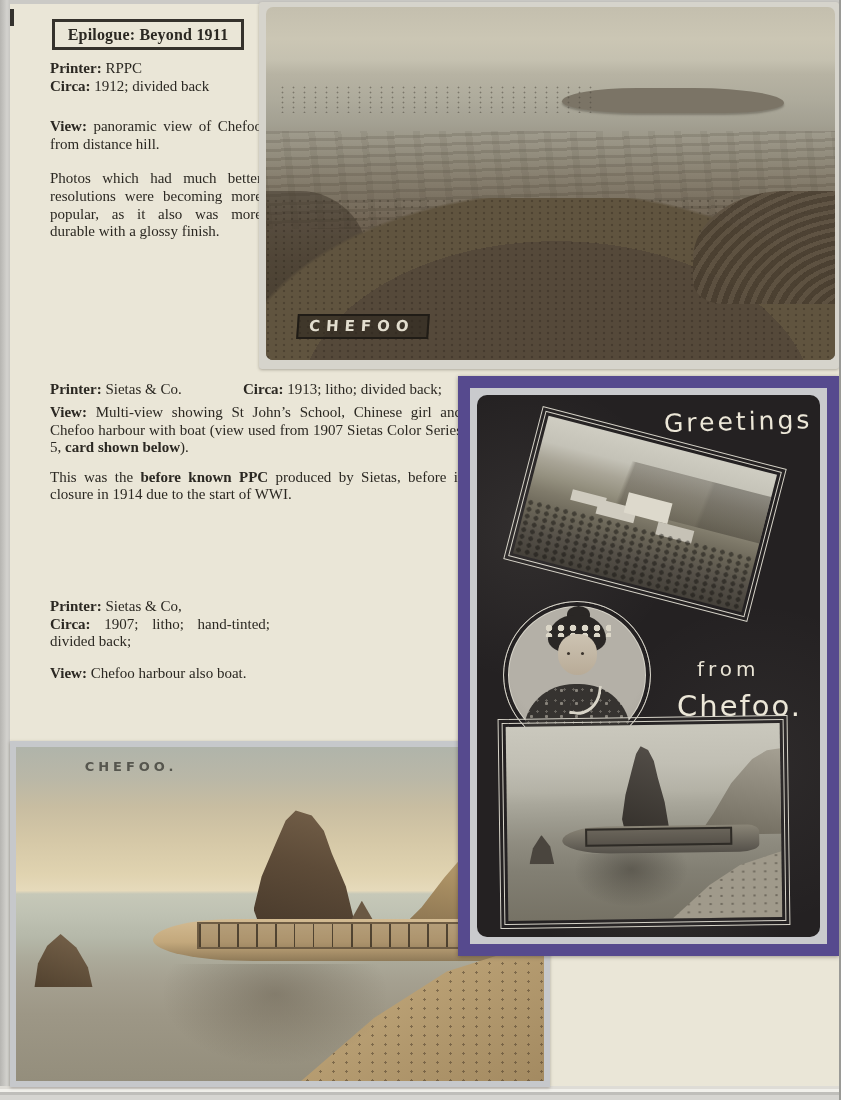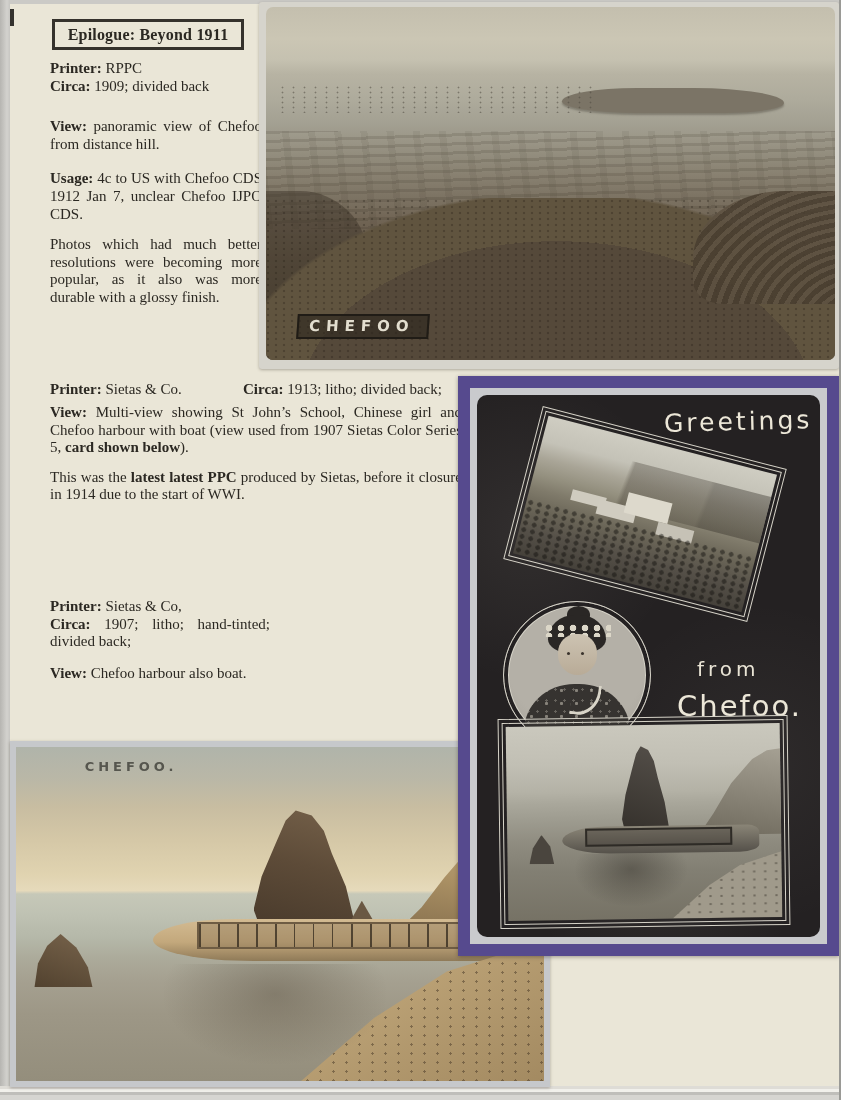--- a/index.html
+++ b/index.html
@@ -179,24 +179,23 @@
   <div class="edge-bottom"></div>
   <div class="corner-mark"></div>
 
   <div class="title-box">
     <span>Epilogue: Beyond 1911</span>
   </div>
 
   <div class="sec sec1">
     <p class="p1">
       <span class="line"><b class="lbl">Printer:</b> <span>RPPC</span></span><br>
-      <span class="line"><b class="lbl">Circa:</b> <span>1909; divided back</span></span>
+      <span class="line"><b class="lbl">Circa:</b> <span>1912; divided back</span></span>
     </p>
     <p class="p2"><b class="lbl">View:</b> <span>panoramic view of Chefoo from distance hill.</span></p>
-    <p class="p3"><b class="lbl">Usage:</b> <span>4c to US with Chefoo CDS 1912 Jan 7, unclear Chefoo IJPO CDS.</span></p>
     <p class="p4">Photos which had much better resolutions were becoming more popular, as it also was more durable with a glossy finish.</p>
   </div>
 
   <div class="rppc">
     <div class="rppc-photo">
       <div class="rp-peninsula"></div>
       <div class="rp-boats"></div>
       <div class="rp-fields"></div>
       <div class="rp-hill-left"></div>
       <div class="rp-foreground"></div>
@@ -206,21 +205,21 @@
       </div>
     </div>
   </div>
 
   <div class="sec sec2">
     <div class="row">
       <span class="cell-printer"><b class="lbl">Printer:</b> <span>Sietas &amp; Co.</span></span>
       <span class="cell-circa"><b class="lbl">Circa:</b> <span>1913; litho; divided back;</span></span>
     </div>
     <p class="pview"><b class="lbl">View:</b> <span>Multi-view showing St John’s School, Chinese girl and Chefoo harbour with boat (view used from 1907 Sietas Color Series 5, </span><b>card shown below</b><span>).</span></p>
-    <p class="pnote"><span>This was the </span><b>latest latest PPC</b><span> produced by Sietas, before it closure in 1914 due to the start of WWI.</span></p>
+    <p class="pnote"><span>This was the </span><b>before known PPC</b><span> produced by Sietas, before it closure in 1914 due to the start of WWI.</span></p>
   </div>
 
   <div class="sec sec3">
     <p class="p1"><b class="lbl">Printer:</b> <span>Sietas &amp; Co,</span><br><b class="lbl">Circa:</b> <span>1907; litho; hand-tinted; divided back;</span></p>
     <p class="p2"><b class="lbl">View:</b> <span>Chefoo harbour also boat.</span></p>
   </div>
 
   <div class="harbour">
     <div class="hb-photo">
       <div class="hb-rock-big"></div>

